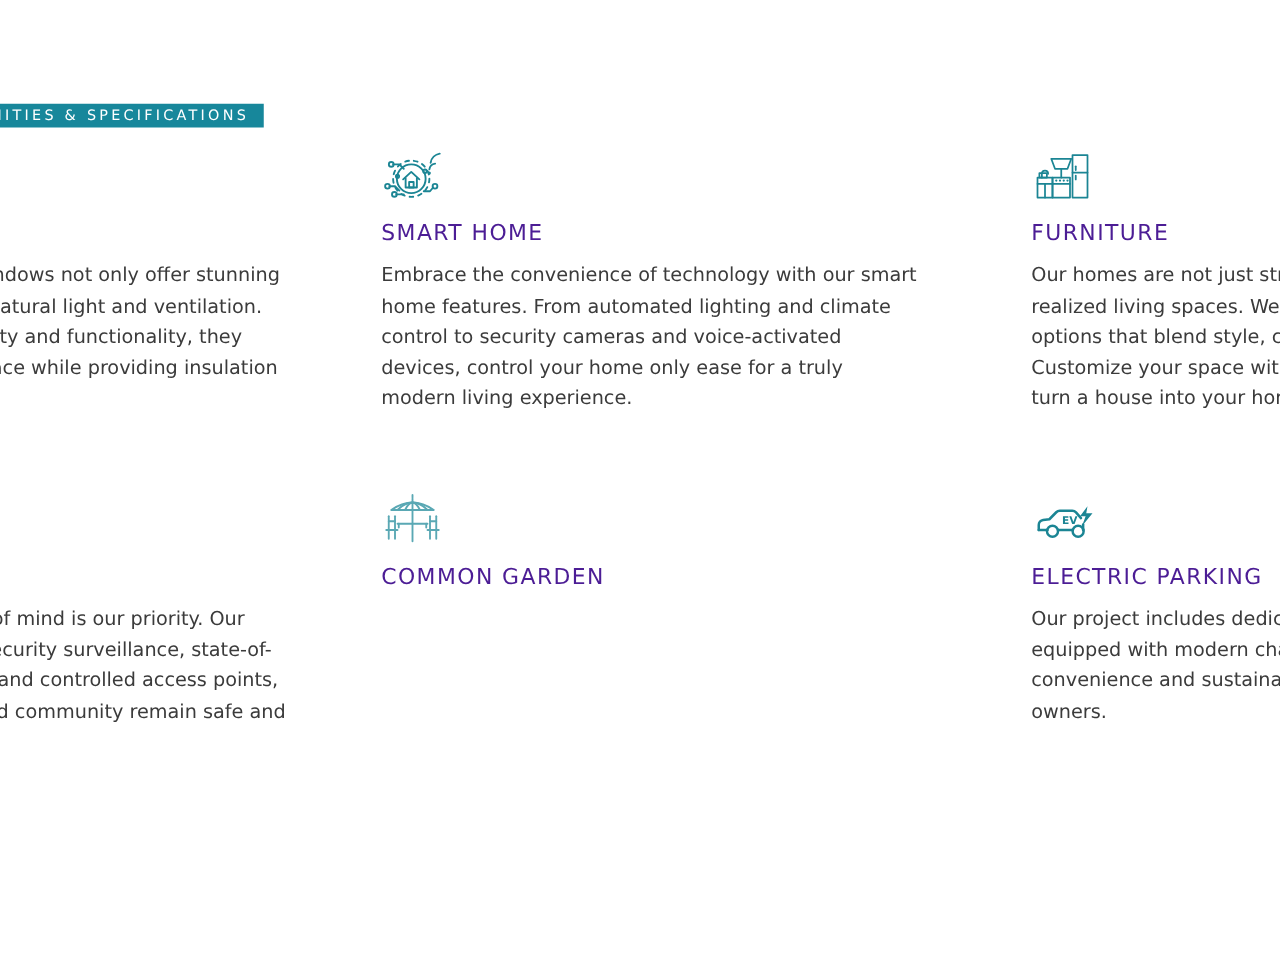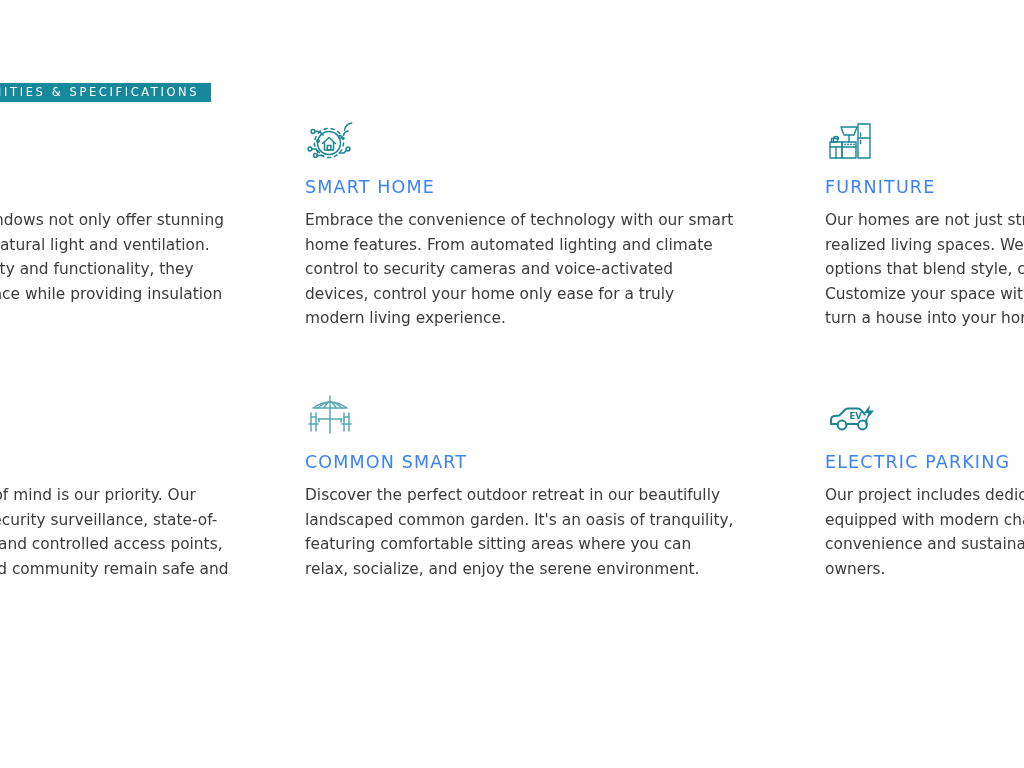--- a/index.html
+++ b/index.html
@@ -61,21 +61,21 @@
   }
 
   .feature-icon {
     height: 48px;
     margin-bottom: 12px;
     display: block;
   }
   .feature-icon svg { display: block; }
 
   .feature-title {
-    color: #3b82f6;
+    color: #4c1d95;
     font-size: 17.5px;
     letter-spacing: 1.15px;
     font-weight: 400;
     margin: 0 0 11px 0;
     line-height: 1.1;
     white-space: nowrap;
   }
 
   .feature-body {
     color: #3b3b3b;
@@ -178,22 +178,21 @@
           <path d="M6 20 v18"></path>
           <path d="M11 20 v18"></path>
           <path d="M6 24 h5"></path>
           <path d="M4 31 h9"></path>
           <path d="M39 20 v18"></path>
           <path d="M44 20 v18"></path>
           <path d="M39 24 h5"></path>
           <path d="M37 31 h9"></path>
         </svg>
       </span>
-      <h3 class="feature-title">COMMON SMART</h3>
-      <p class="feature-body">Discover the perfect outdoor retreat in our beautifully landscaped common garden. It's an oasis of tranquility, featuring comfortable sitting areas where you can relax, socialize, and enjoy the serene environment.</p>
+      <h3 class="feature-title">COMMON GARDEN</h3>
     </div>
 
     <div class="feature">
       <span class="feature-icon">
         <svg width="56" height="48" viewBox="0 0 56 48" fill="none" stroke="#1b8594" stroke-width="2" stroke-linecap="round" stroke-linejoin="round">
           <path d="M6 31 v-4 a4 4 0 0 1 3.5 -4 l5 -0.6 l5.5 -5.6 a4 4 0 0 1 2.8 -1.2 h10 a4 4 0 0 1 3 1.3 l4 4.6"></path>
           <path d="M41.5 26.5 v4.5"></path>
           <line x1="6" y1="31" x2="13" y2="31"></line>
           <line x1="21.5" y1="31" x2="33" y2="31"></line>
           <line x1="41.5" y1="31" x2="41.5" y2="31"></line>

